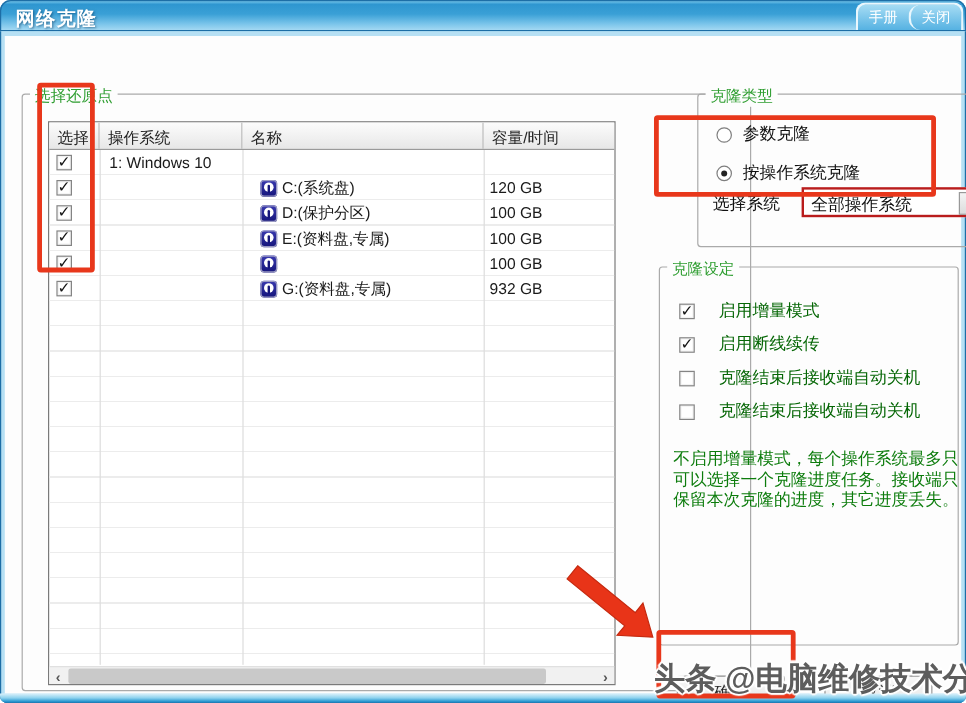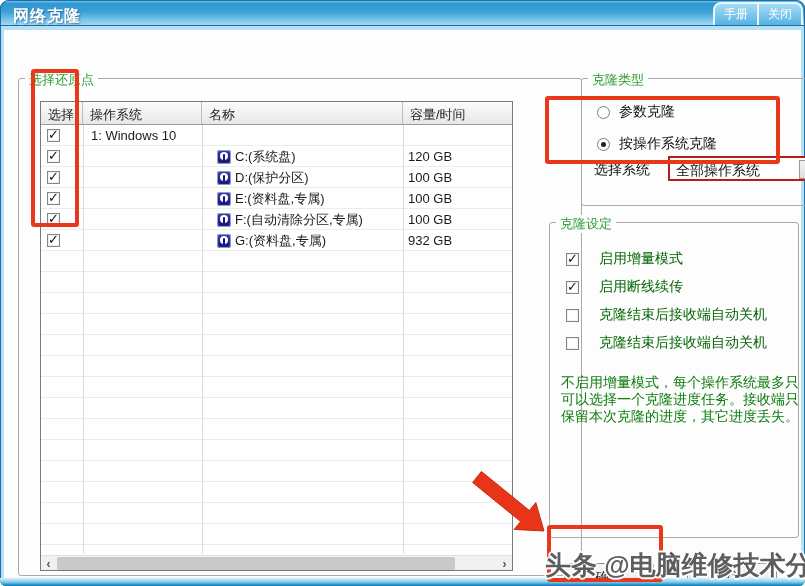--- a/index.html
+++ b/index.html
@@ -17,33 +17,33 @@
     background:linear-gradient(180deg,#8ad4f2 0%,#2e96d0 14%,#3aa0d6 45%,#79c4ea 76%,#abdcf4 100%);
     box-shadow:0 0 0 1px #1d6ea6 inset; }
   .title { position:absolute; left:13px; top:6px; color:#fff; font-size:16px;
     font-weight:bold; letter-spacing:1px; text-shadow:1px 1px 2px rgba(0,50,90,.55); }
   .tabset { position:absolute; left:713px; top:2px; width:90px; height:23px;
     display:flex; border:2px solid #e9f7fd; border-bottom:none;
     border-radius:8px 8px 0 0; overflow:hidden;
     background:linear-gradient(180deg,#a6dcf4,#56b2e2); }
   .tabset .tab { flex:1; color:#fff; font-size:12px; display:flex;
     align-items:center; justify-content:center; cursor:pointer; }
-  .tabset .tab + .tab { border-left:2px solid #e9f7fd; }
+  .tabset .tab + .tab { border-left:2px solid #e9f7fd;border-radius:10px; }
 
   
   .content { position:absolute; left:4px; top:30px; width:797px; height:548px; background:#fdfdfd; }
   .frame-bottom { position:absolute; left:0; top:578px; width:805px; height:8px;
     border-radius:0 0 6px 6px;
     background:linear-gradient(180deg,#d9f0fa 0%,#8ed2ee 45%,#2d9ad2 80%,#1a6fa8 100%); }
 
   
   .groupbox { position:absolute; border:1px solid #aaa; border-radius:3px; }
   .legend { position:absolute; top:-8px; left:6px; background:#fdfdfd; padding:0 4px;
     font-size:13px; color:#2f9e31; white-space:nowrap; }
-  .gb-restore { left:14px; top:48px; width:564px; height:498px; }
+  .gb-restore { left:14px; top:48px; width:608px; height:498px; }
   .gb-clonetype { left:545px; top:48px; width:250px; height:128px;margin-left:32px; }
   .gb-settings { left:545px; top:192px; width:250px; height:316px; }
 
   
   .table { position:absolute; left:21px; top:22px; width:473px; height:470px;
     border:1px solid #7a7a7a; background:#fff; overflow:hidden; }
   .thead { position:absolute; left:0; top:0; right:0; height:23px;
     background:linear-gradient(180deg,#fcfcfc,#e7e7e7); border-bottom:1px solid #9a9a9a;
     display:flex; font-size:13px; color:#222; }
   .th { padding:4px 0 0 7px; height:100%; border-right:1px solid #bdbdbd; overflow:hidden; white-space:nowrap; }
@@ -206,21 +206,20 @@
               <div class="cell cap w-cap">100 GB</div>
             </div>
 
             <div class="row" style="top: 84px;">
               <div class="cell sel w-sel">
                 <span class="cb checked"></span>
               </div>
               <div class="cell os w-os"></div>
               <div class="cell nm w-name">
                 <span class="disk-icon"></span>
-                <span>F:(自动清除分区,专属)</span>
               </div>
               <div class="cell cap w-cap">100 GB</div>
             </div>
 
             <div class="row" style="top: 105px;">
               <div class="cell sel w-sel">
                 <span class="cb checked"></span>
               </div>
               <div class="cell os w-os"></div>
               <div class="cell nm w-name">

